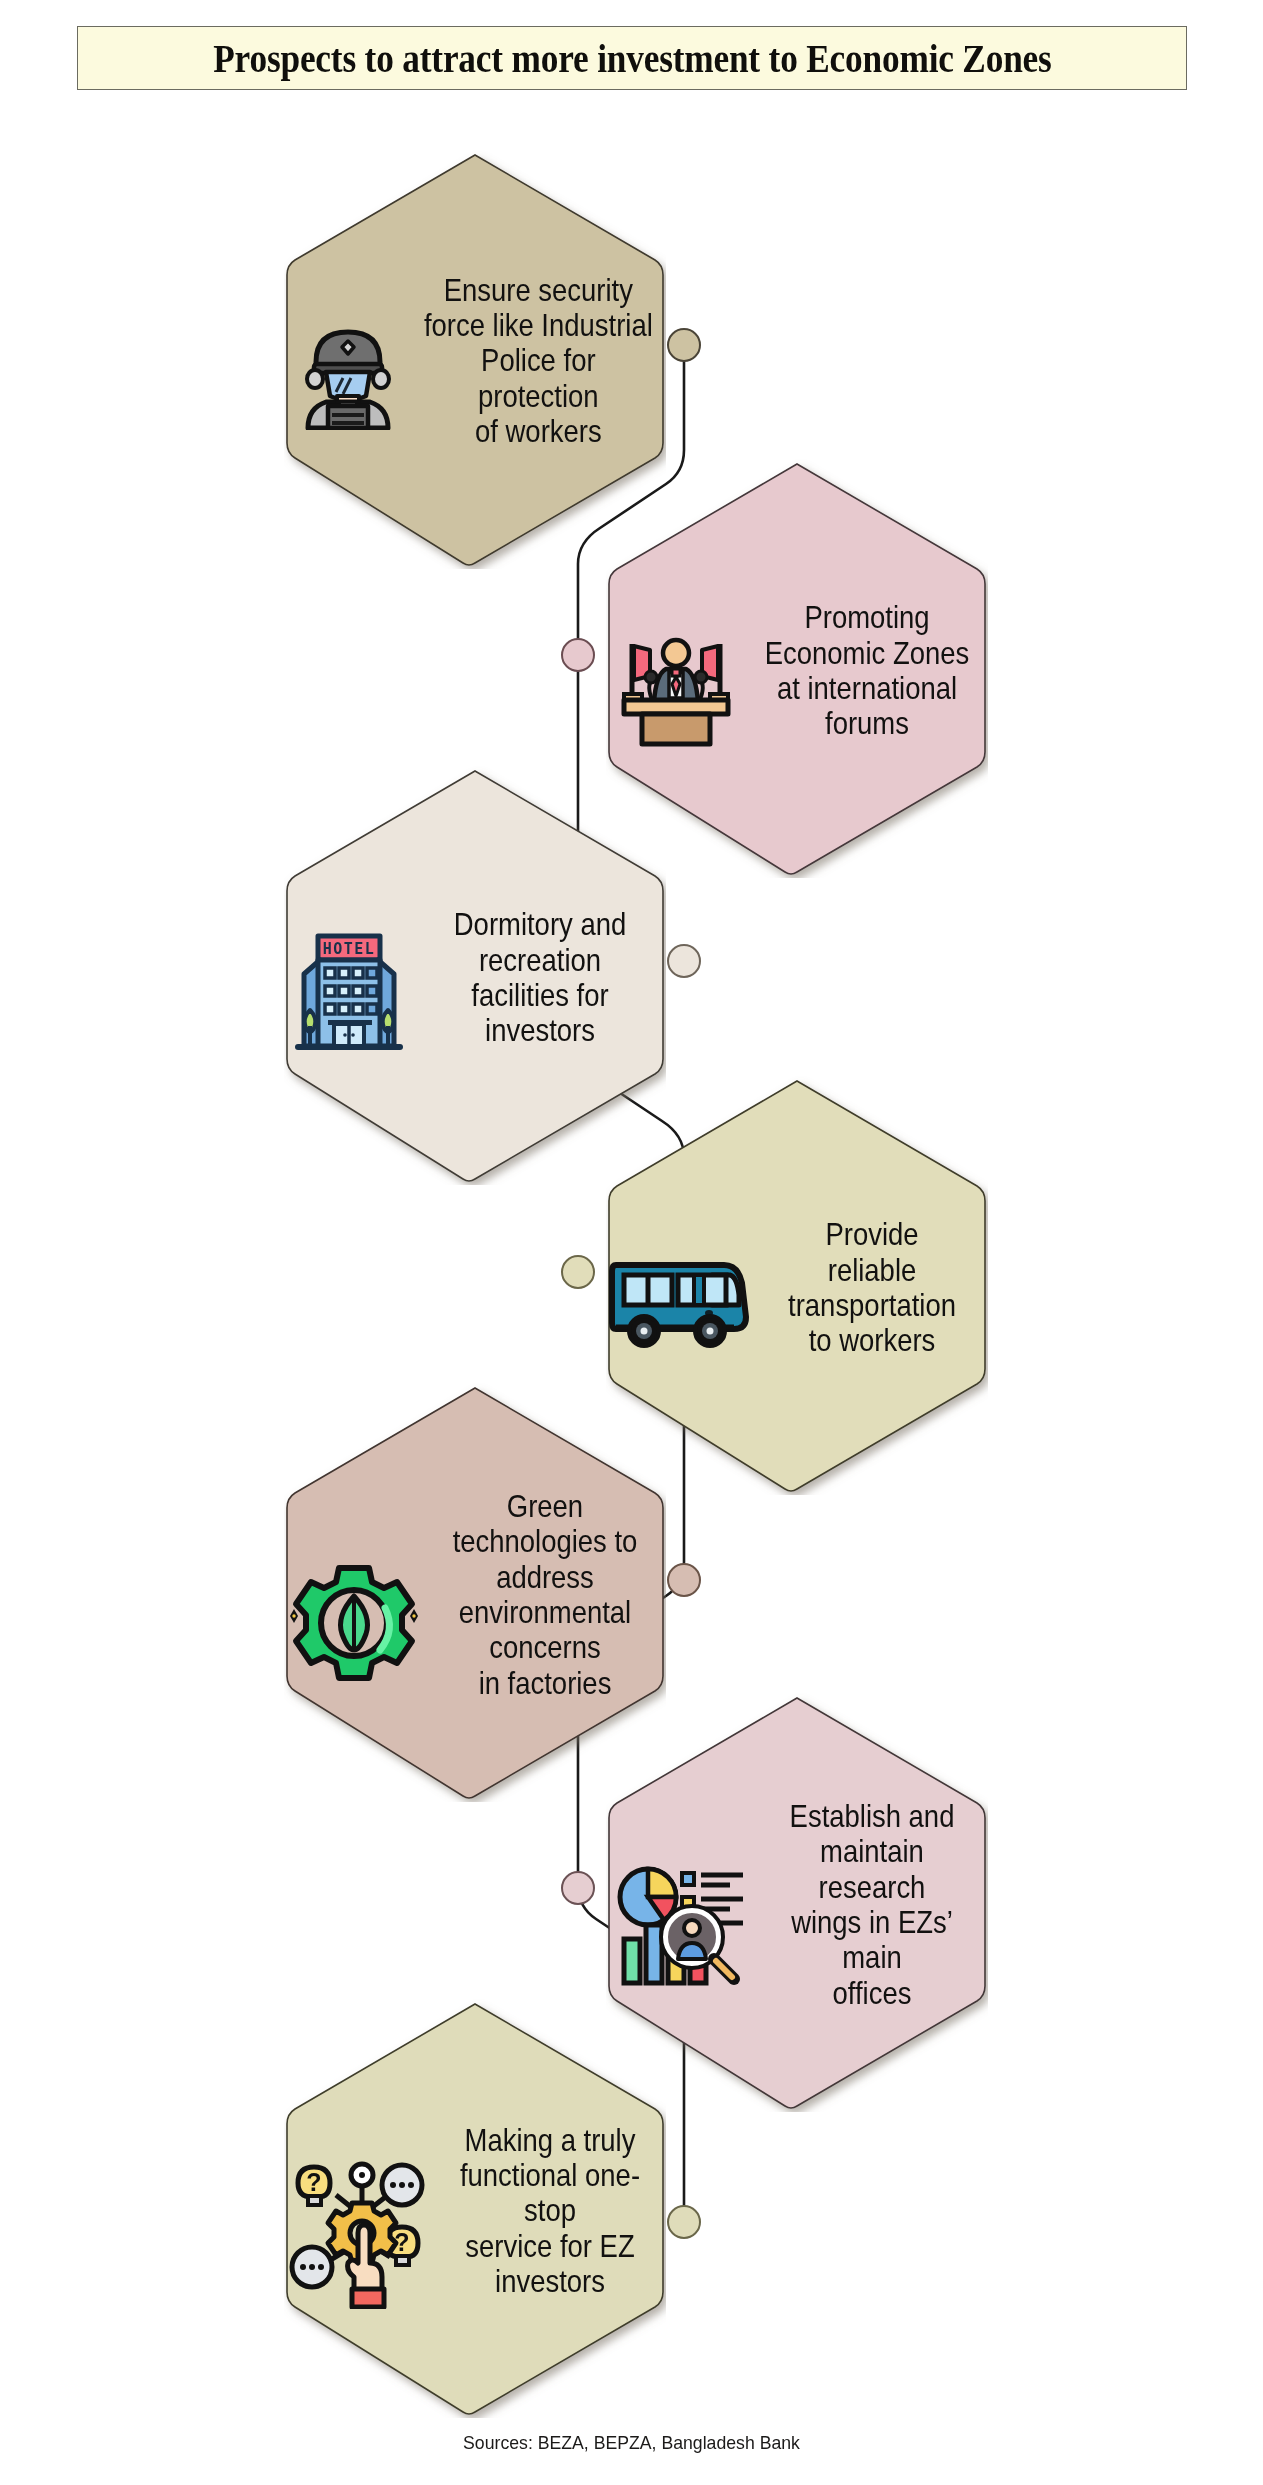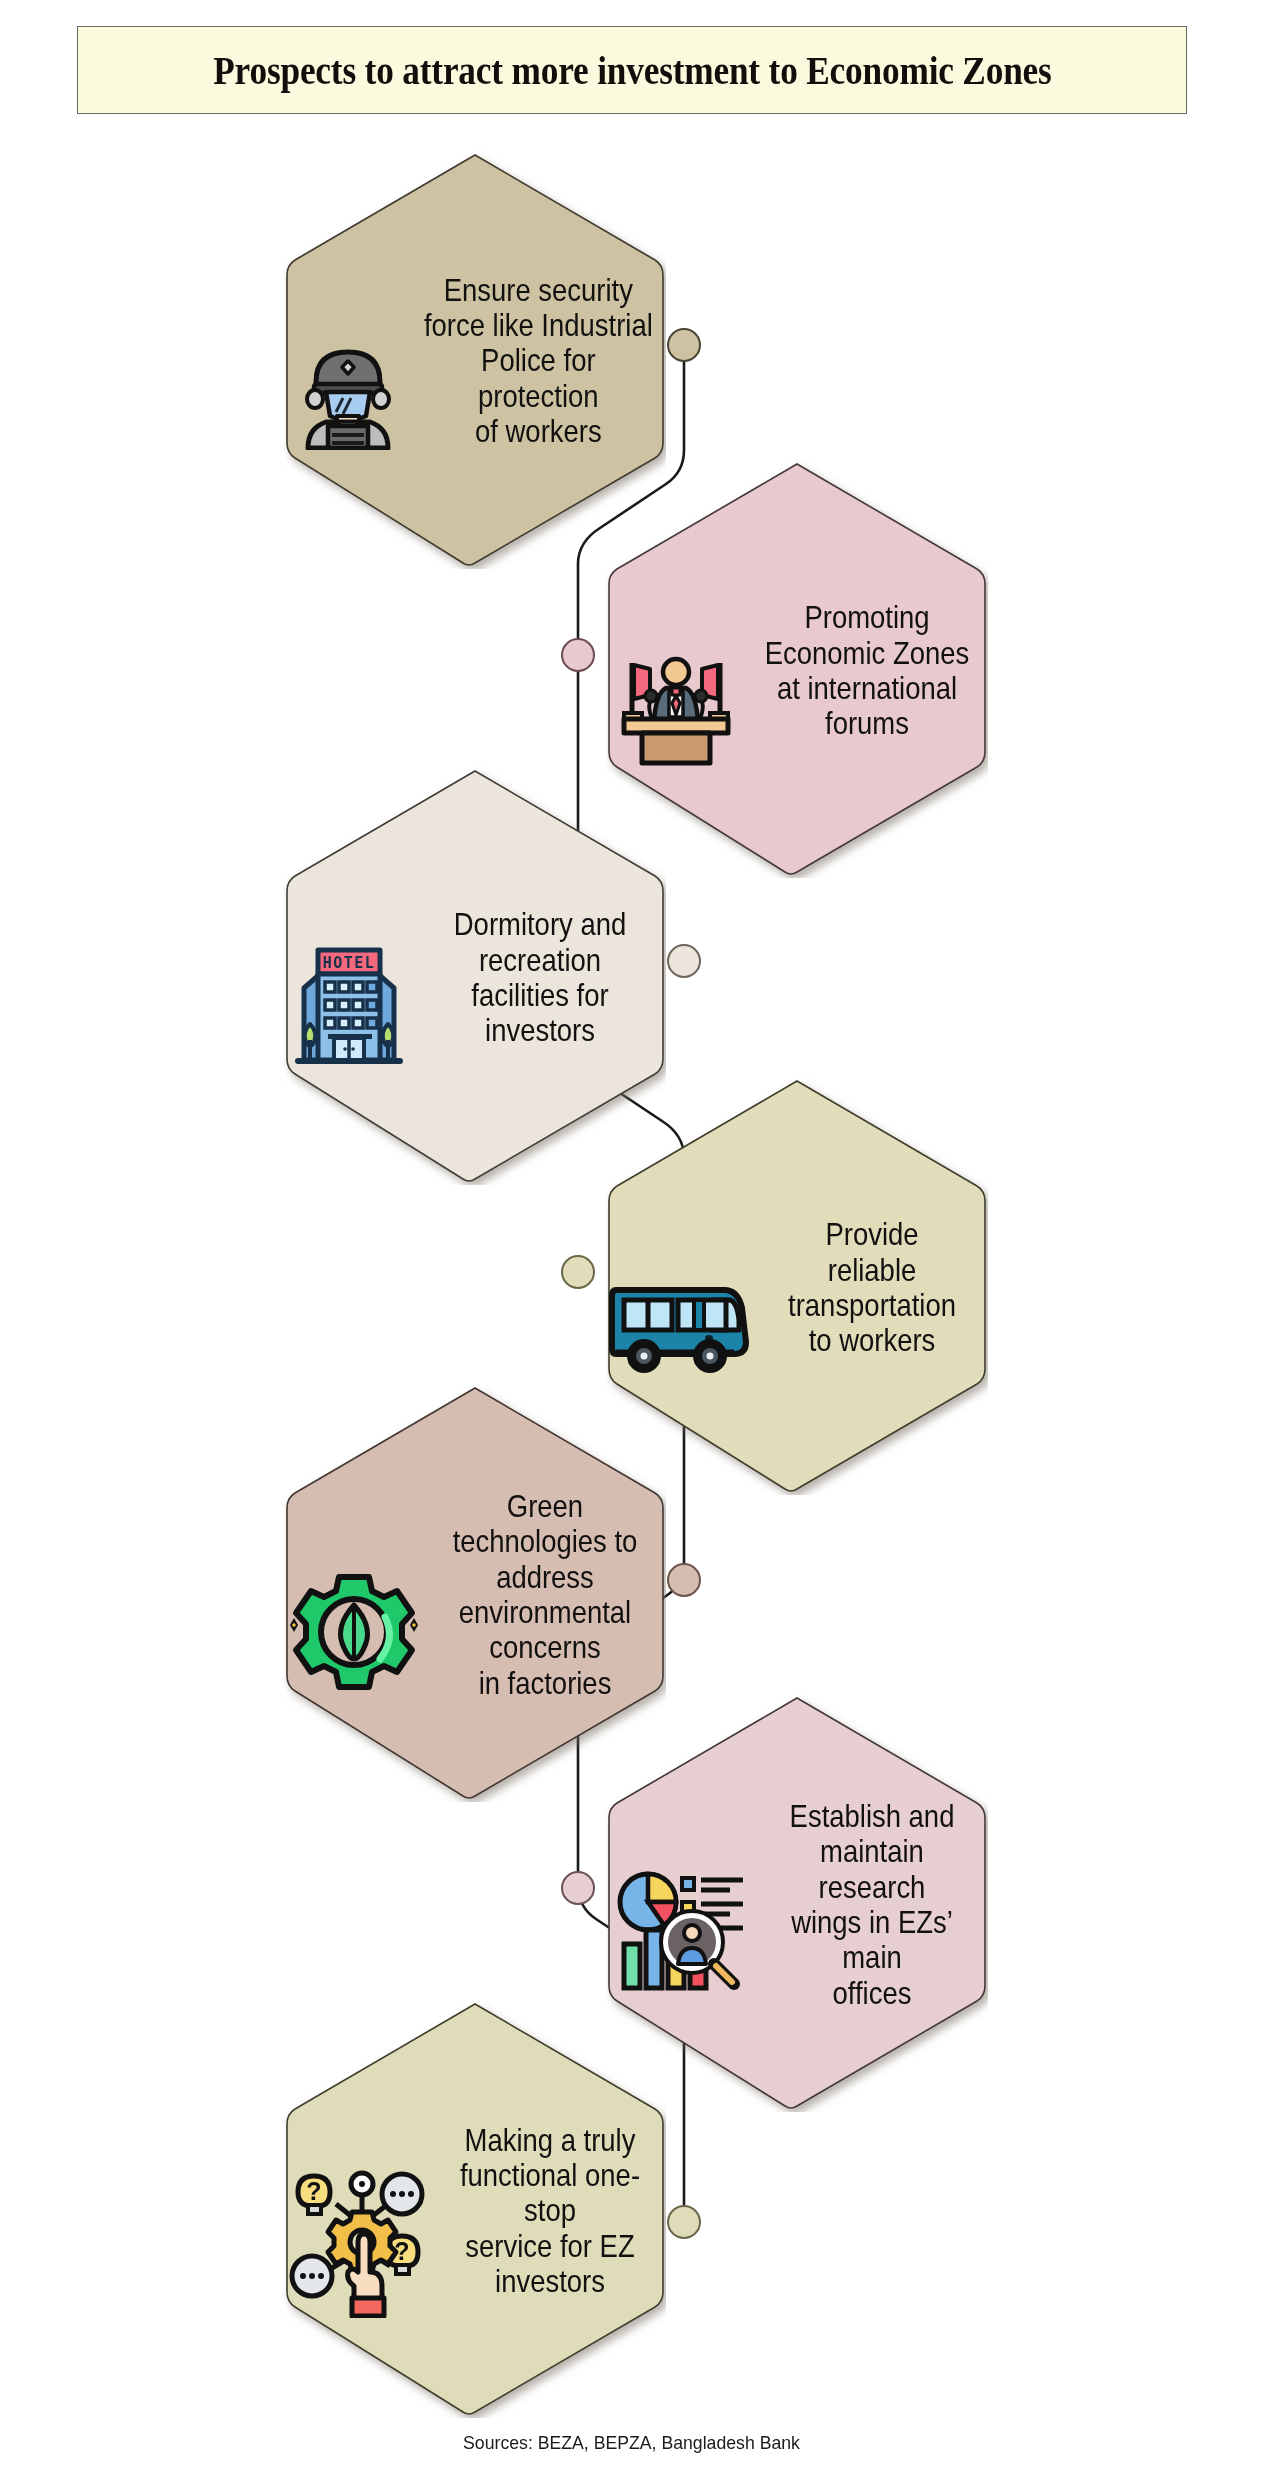--- a/index.html
+++ b/index.html
@@ -14,21 +14,21 @@
     font-family: "Liberation Sans", sans-serif;
     overflow: hidden;
   }
 
   
   #title-bar {
     position: absolute;
     left: 77px;
     top: 26px;
     width: 1110px;
-    height: 88px;
+    height: 64px;
     background: #fcfade;
     border: 1px solid #6b6b60;
     box-sizing: border-box;
     display: flex;
     align-items: center;
     justify-content: center;
   }
   #title-text {
     font-family: "Liberation Serif", serif;
     font-weight: bold;
@@ -70,21 +70,20 @@
     display: flex;
     flex-direction: row;
     align-items: center;
     justify-content: flex-start;
   }
   .hex-icon {
     margin-top: 86px;
     width: 170px;
     height: 150px;
     display: flex;
-    align-items: center;
     justify-content: center;
   }
   .hex-icon svg { display: block; }
   .hex-label {
     margin-top: 6px;
     width: 340px;
     text-align: center;
     font-size: 30.5px;
     line-height: 1.16;
     color: #121110;

